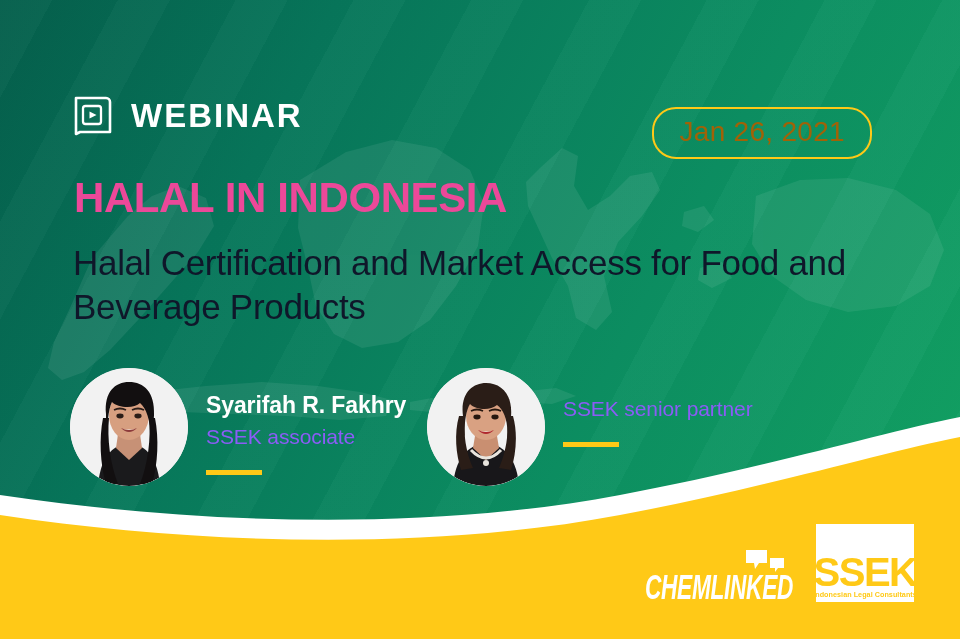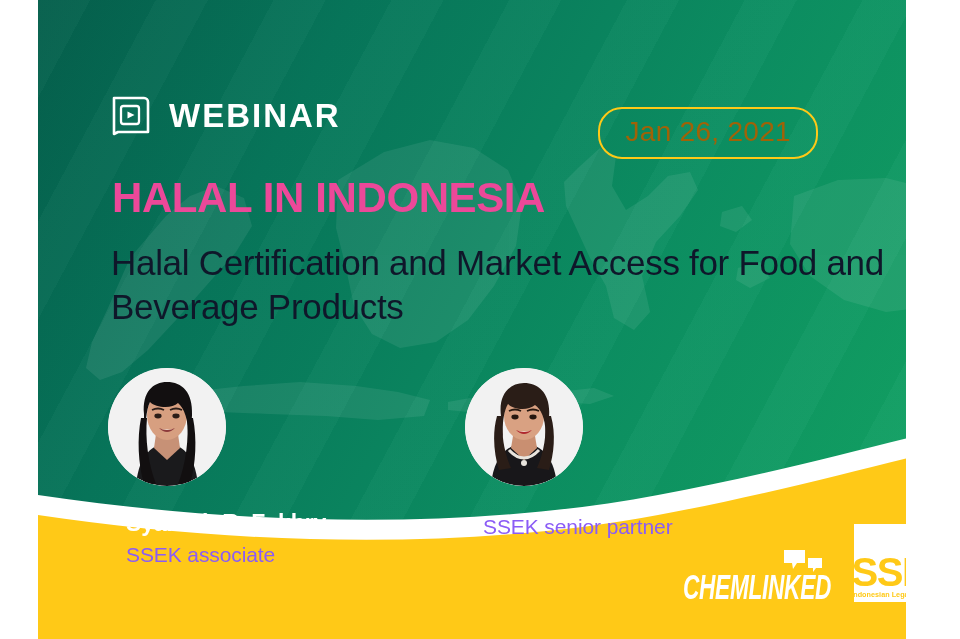--- a/index.html
+++ b/index.html
@@ -4,23 +4,22 @@
 <style>
   * { margin:0; padding:0; box-sizing:border-box; }
   html, body {
     width:960px; height:639px;
     font-family:"Liberation Sans", sans-serif;
     overflow:hidden; background:#ffffff;
   }
 
   .banner {
     position:relative;
-    width:868px; height:639px;
+    width:960px; height:639px;
     overflow:hidden;
-    margin-left:38px;
   }
 
   
   .bg-green {
     position:absolute; inset:0;
     background:linear-gradient(118deg, #055f4c 0%, #07765a 26%, #0c8f62 62%, #13a463 100%);
   }
 
   
   .bg-sheen {
@@ -76,21 +75,21 @@
     width:800px;
     color:#0f172a; font-size:35px; font-weight:400;
     letter-spacing:-0.3px; line-height:1.27;
   }
 
   
   .speakers {
     position:absolute; left:70px; top:368px;
     width:820px; display:flex;
   }
-  .speaker { display:flex; align-items:flex-start;flex-direction:column; }
+  .speaker { display:flex; align-items:flex-start; }
   .speaker.one { width:357px; }
 
   .avatar {
     width:118px; height:118px; border-radius:50%;
     background:#f0f0f0; overflow:hidden; flex:0 0 auto;
     position:relative;
   }
   .avatar svg { position:absolute; left:0; top:0; width:118px; height:118px; }
 
   .speaker-text { padding-top:24px; padding-left:18px; }

